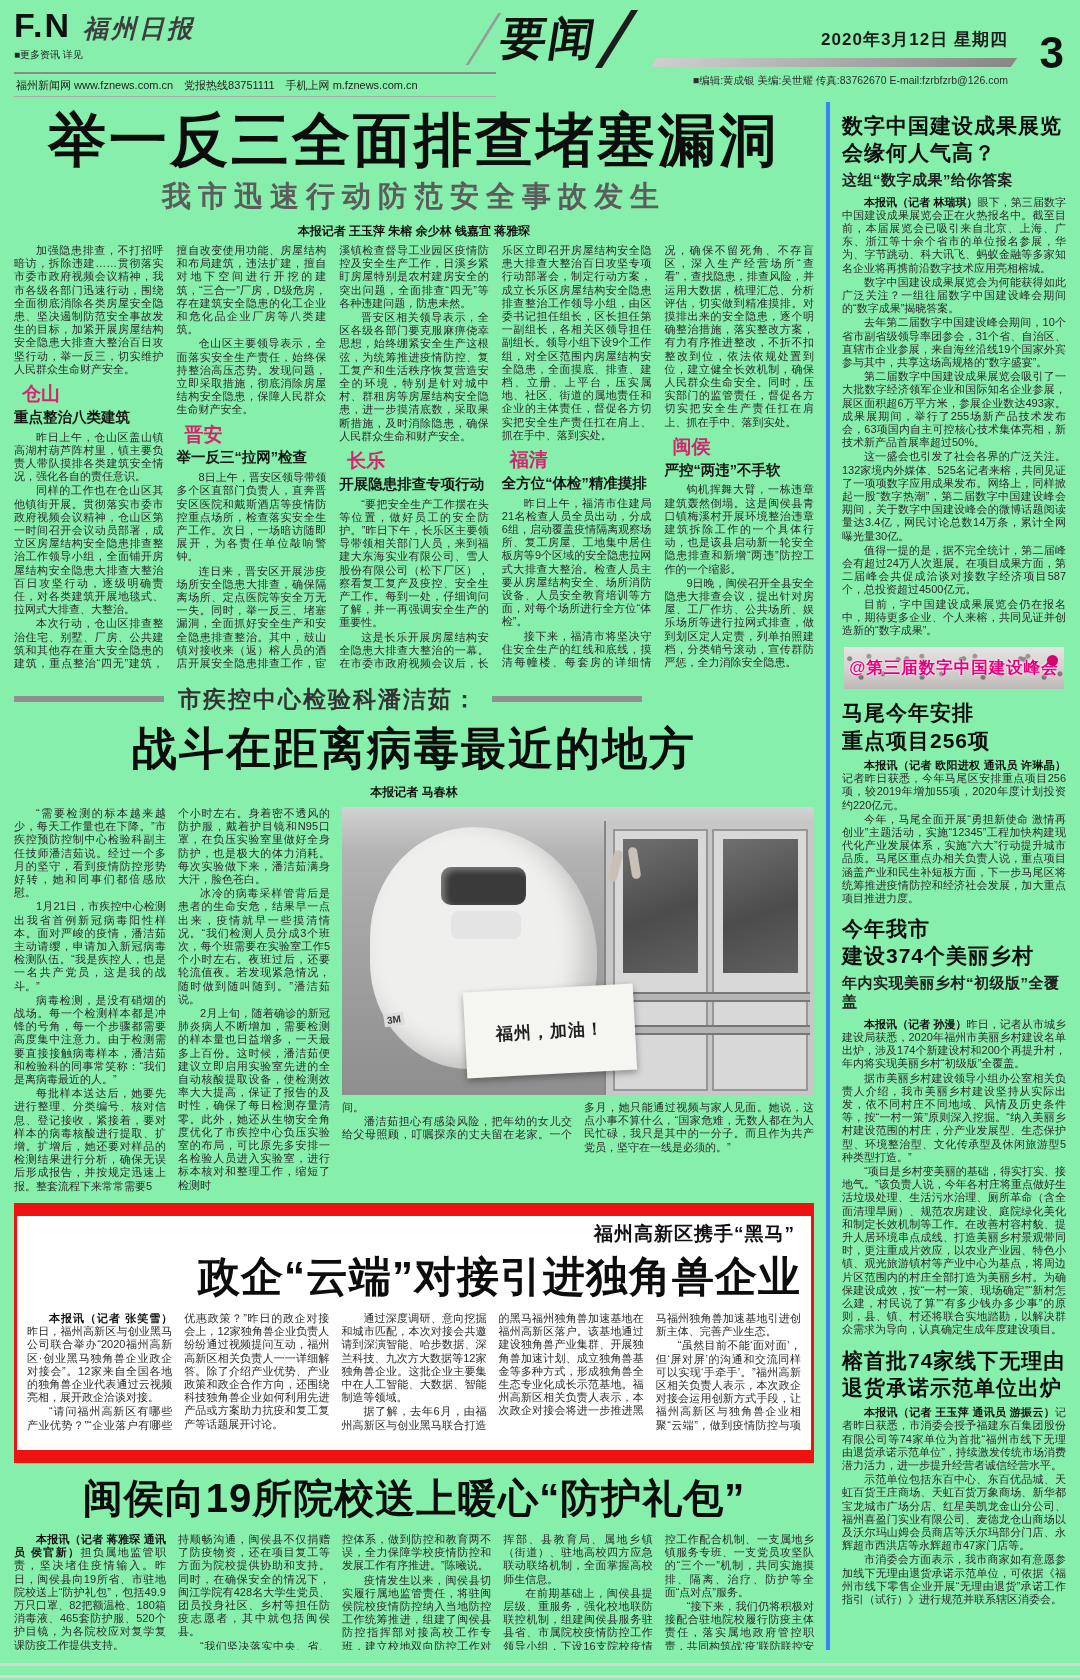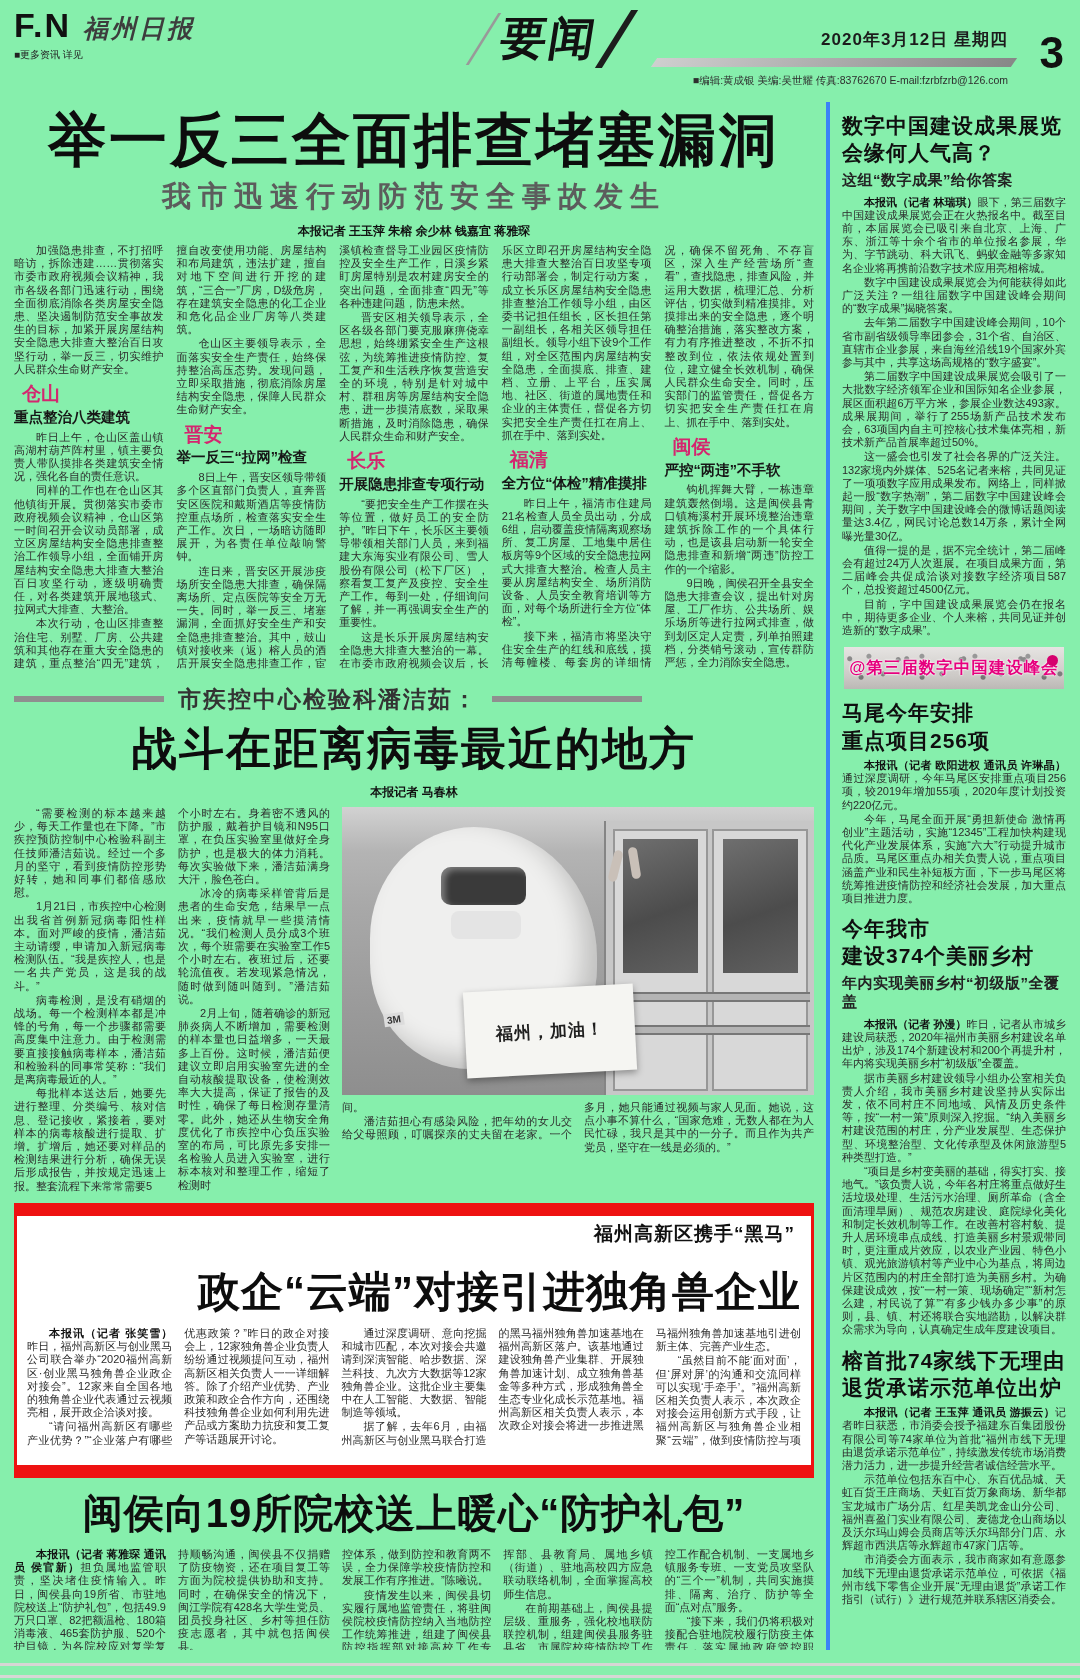--- a/index.html
+++ b/index.html
@@ -80,21 +80,21 @@
   .caption{width:168px;flex:none;border:1px solid #8f8f8f;padding:7px 9px;position:relative;
            font-family:"Liberation Serif","DejaVu Serif",serif;font-style:italic;font-size:11.5px;
            line-height:1.65;color:#222;margin-top:2px;align-self:flex-start;}
   .caption:before{content:"";position:absolute;left:-42px;bottom:-5px;width:42px;height:1px;background:#555;}
   .caption:after{content:"";position:absolute;left:-48px;bottom:-8px;width:7px;height:7px;border-radius:50%;background:#111;}
   .cap-credit{text-align:right;}
   
   .unicorn{position:relative;z-index:2;background:#fff;border:11px solid var(--red);
            border-top-width:13px;border-bottom-width:13px;margin:8px -8px 8px -8px;padding:5px 10px 6px;}
   .u-kicker{text-align:right;font-size:19px;font-weight:900;color:#111;padding-right:6px;letter-spacing:1px;}
-  .u-hl{margin:17px 0 7px;text-align:right;font-size:42px;font-weight:900;letter-spacing:1px;color:#0d0d0d;}
+  .u-hl{margin:2px 0 7px;text-align:right;font-size:42px;font-weight:900;letter-spacing:1px;color:#0d0d0d;}
   .u-body{height:132px;column-count:5;column-gap:12px;overflow:hidden;}
   
   .b-hl{margin:6px 0 7px;text-align:center;font-size:40px;font-weight:900;letter-spacing:1px;color:#0d0d0d;}
   .b-body{display:flex;gap:12px;height:226px;overflow:hidden;}
   .bcol{width:152px;flex:none;overflow:hidden;}
   .b-right{flex:1;display:flex;flex-direction:column;}
   .b-flow{height:136px;column-count:3;column-gap:12px;overflow:hidden;}
   
   .sb-title{margin:10px 0 0;font-size:21px;font-weight:900;line-height:1.3;color:#0f0f0f;letter-spacing:1px;}
   .sb-title2{margin:0;font-size:21px;font-weight:900;line-height:1.3;color:#0f0f0f;letter-spacing:1px;}
@@ -121,20 +121,21 @@
 <body>
 
 <div class="page">
 
   <header class="masthead">
     <div class="logo-row">
       <span class="logo-fn">F.N</span>
       <span class="logo-cn">福州日报</span>
     </div>
     <div class="more">■更多资讯 详见</div>
+    <div class="contact">福州新闻网 www.fznews.com.cn　党报热线83751111　手机上网 m.fznews.com.cn</div>
     <div class="mh-center">
       <span class="slash1"></span>
       <span class="yaowen">要闻</span>
       <span class="slash2"></span>
     </div>
     <div class="mh-date">2020年3月12日 星期四</div>
     <div class="graybar"></div>
     <div class="mh-editor">■编辑:黄成银 美编:吴世耀 传真:83762670 E-mail:fzrbfzrb@126.com</div>
     <div class="pageno">3</div>
   </header>
@@ -297,21 +298,21 @@
 
       <div class="badge">
         <span class="badge-text">@第三届数字中国建设峰会</span>
         <span class="badge-dot"></span>
       </div>
 
       <section class="sb-gap">
         <h2 class="sb-title">马尾今年安排</h2>
         <h2 class="sb-title2">重点项目256项</h2>
         <div style="margin-top:5px;">
-            <p class="para"><b>本报讯（记者 欧阳进权 通讯员 许琳晶）</b><span>通过深度调研，今年马尾区安排重点项目256项，较2019年增加55项，2020年度计划投资约220亿元。</span></p>
+            <p class="para"><b>本报讯（记者 欧阳进权 通讯员 许琳晶）</b><span>记者昨日获悉，今年马尾区安排重点项目256项，较2019年增加55项，2020年度计划投资约220亿元。</span></p>
             <p class="para"><b></b><span>今年，马尾全面开展“勇担新使命 激情再创业”主题活动，实施“12345”工程加快构建现代化产业发展体系，实施“六大”行动提升城市品质。马尾区重点办相关负责人说，重点项目涵盖产业和民生补短板方面，下一步马尾区将统筹推进疫情防控和经济社会发展，加大重点项目推进力度。</span></p>
           </div>
       </section>
 
       <section class="sb-gap">
         <h2 class="sb-title">今年我市</h2>
         <h2 class="sb-title2">建设374个美丽乡村</h2>
         <h3 class="sb-sub">年内实现美丽乡村“初级版”全覆盖</h3>
         <div>
             <p class="para"><b>本报讯（记者 孙漫）</b><span>昨日，记者从市城乡建设局获悉，2020年福州市美丽乡村建设名单出炉，涉及174个新建设村和200个再提升村，年内将实现美丽乡村“初级版”全覆盖。</span></p>

